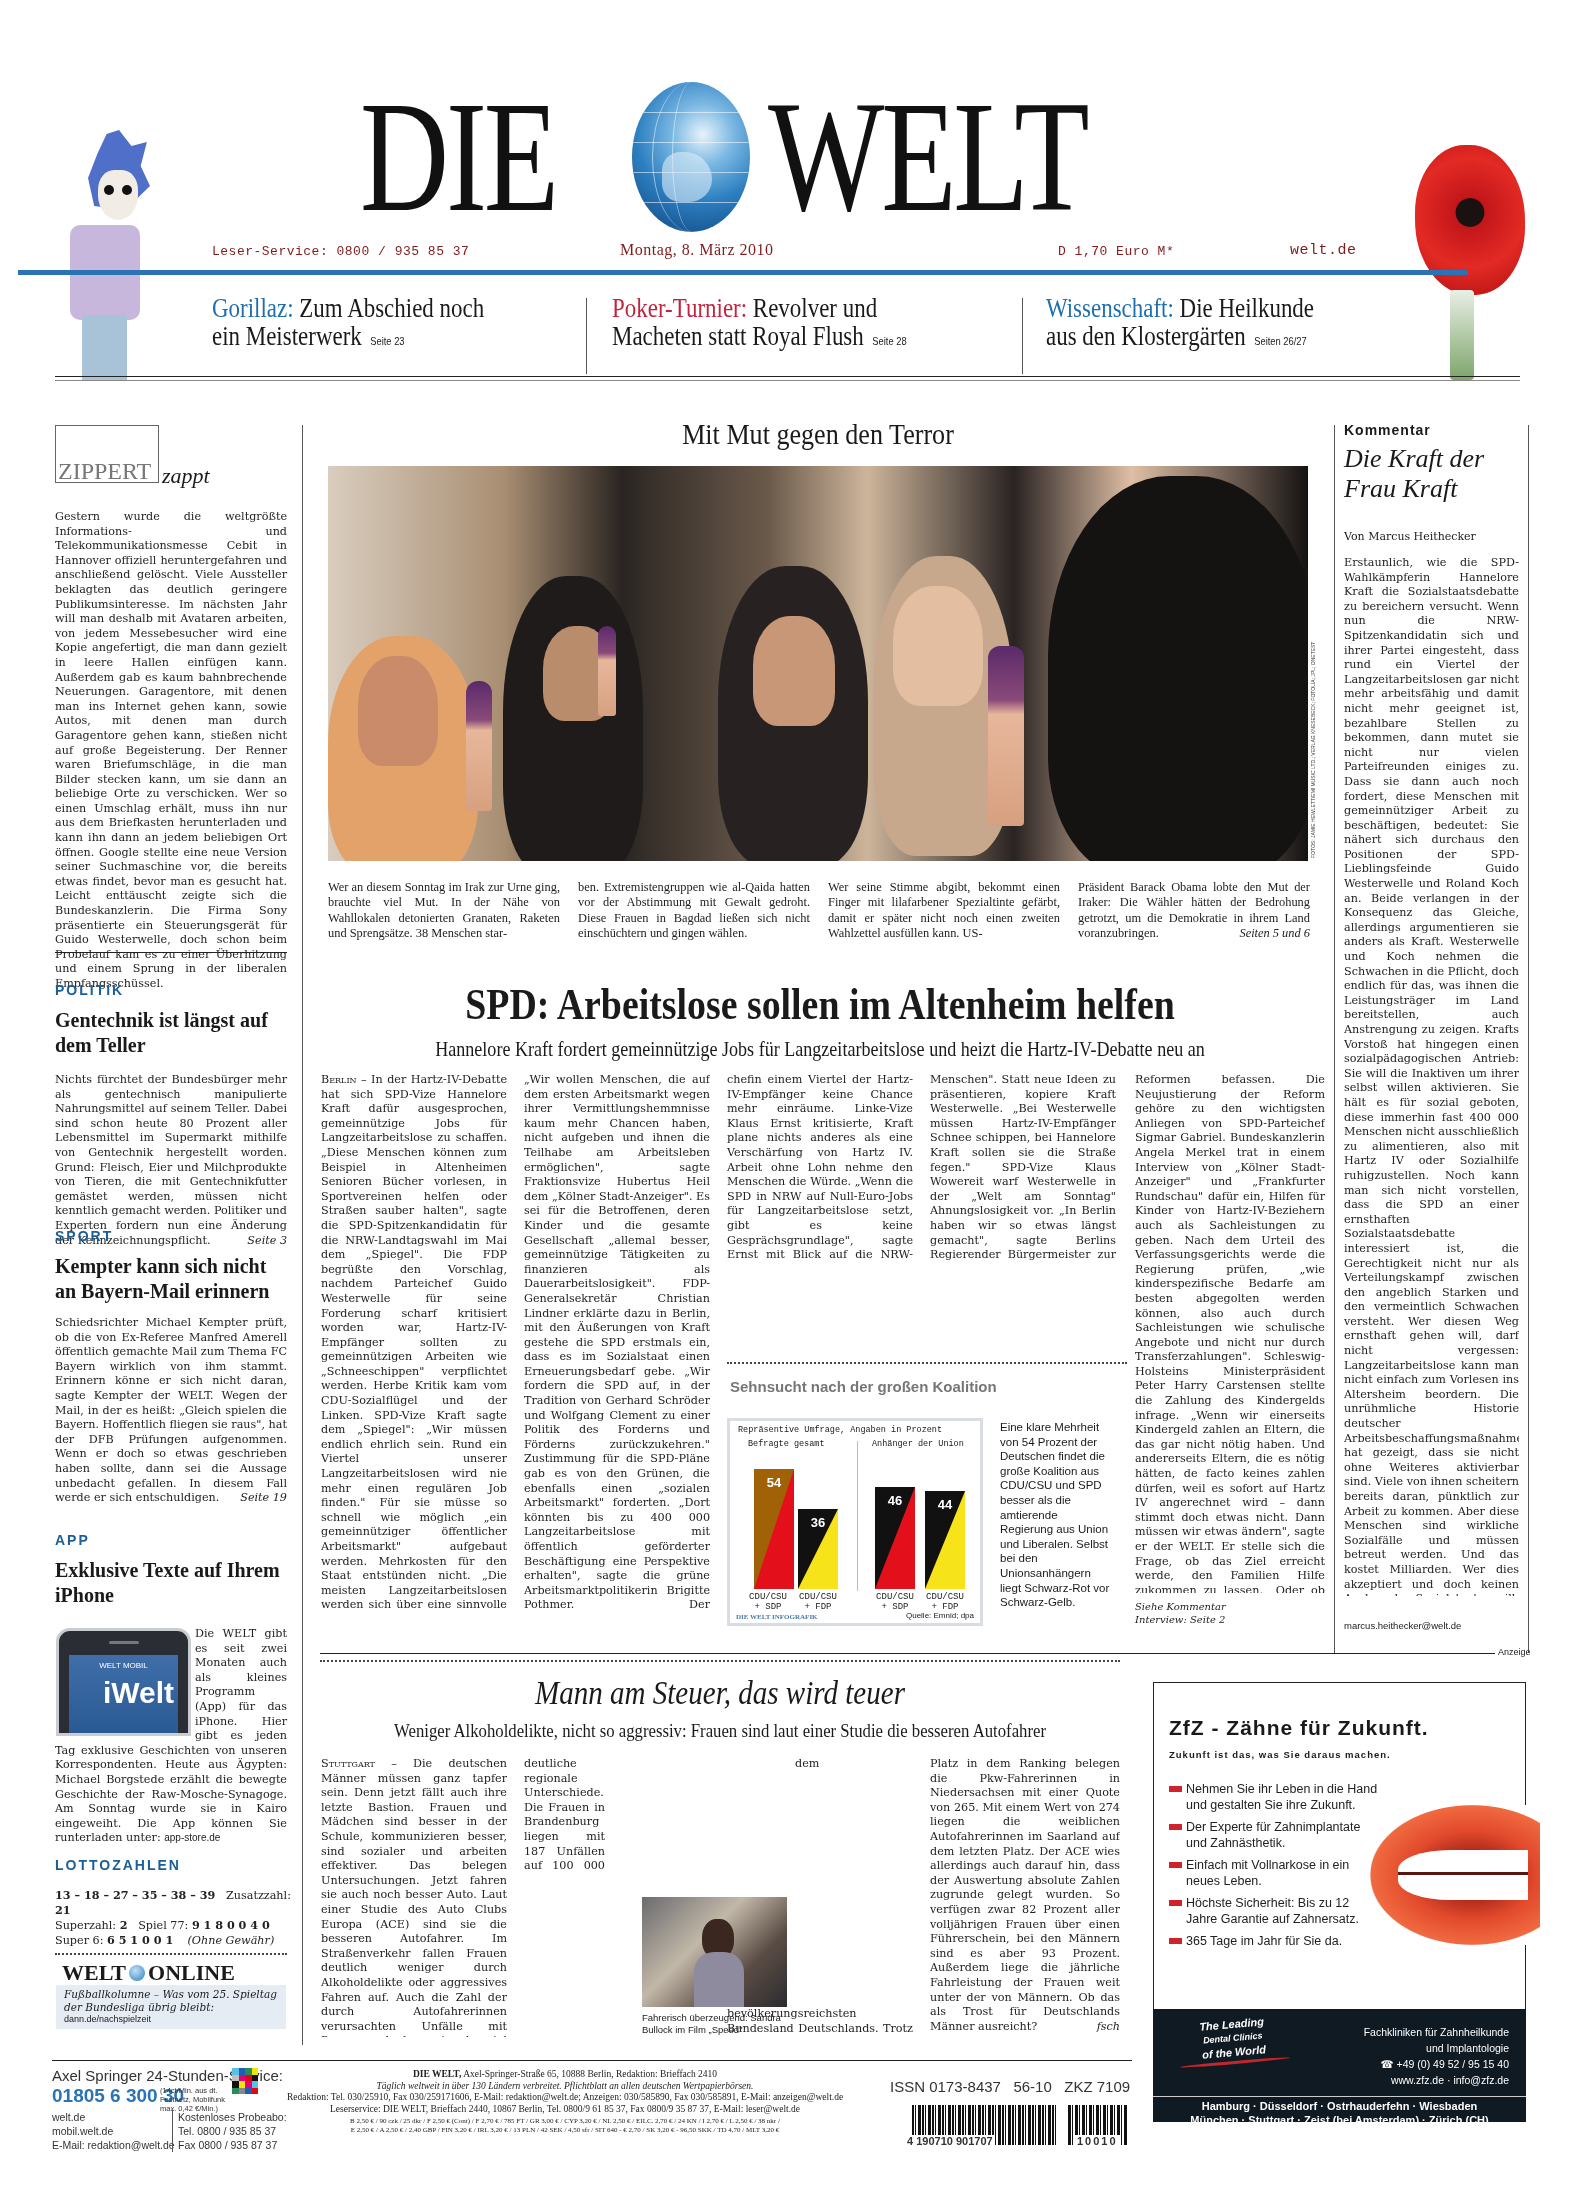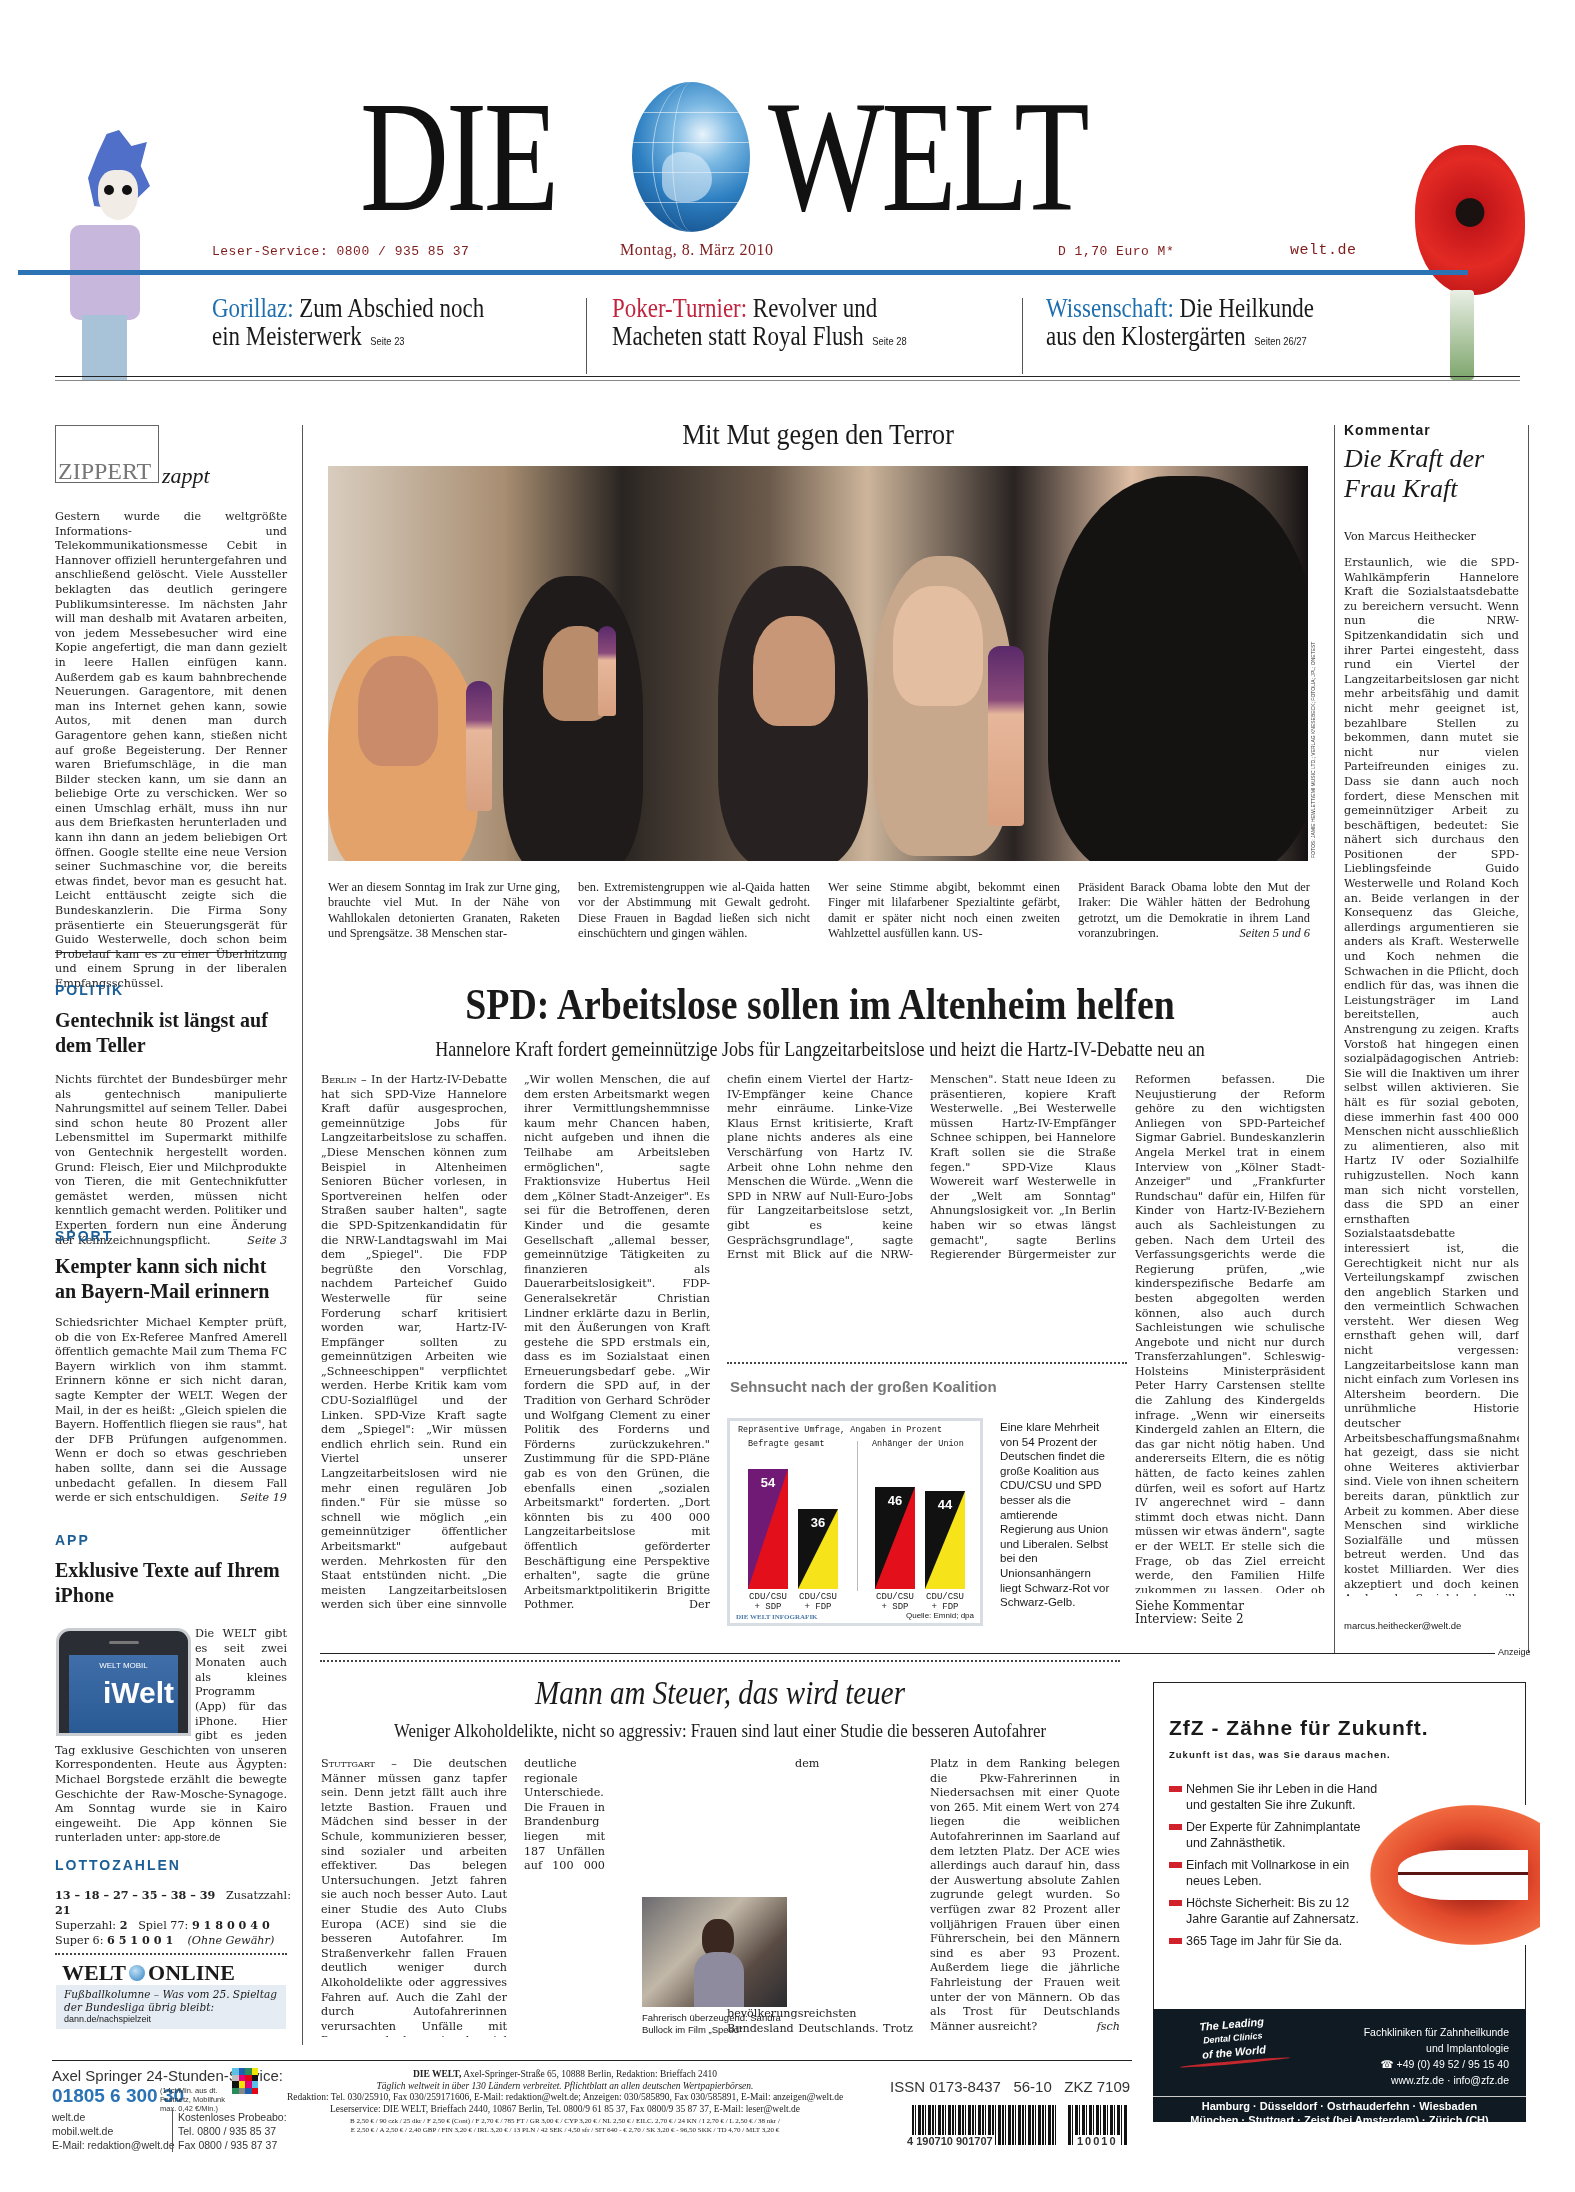--- a/index.html
+++ b/index.html
@@ -181,34 +181,34 @@
 
 <div class="abs body-text" style="left:321px;top:1073px;width:186px;height:540px;overflow:hidden;">
   <span style="font-variant:small-caps;">Berlin</span> <span>– In der Hartz-IV-Debatte hat sich SPD-Vize Hannelore Kraft dafür ausgesprochen, gemeinnützige Jobs für Langzeitarbeitslose zu schaffen. „Diese Menschen können zum Beispiel in Altenheimen Senioren Bücher vorlesen, in Sportvereinen helfen oder Straßen sauber halten", sagte die SPD-Spitzenkandidatin für die NRW-Landtagswahl im Mai dem „Spiegel". Die FDP begrüßte den Vorschlag, nachdem Parteichef Guido Westerwelle für seine Forderung scharf kritisiert worden war, Hartz-IV-Empfänger sollten zu gemeinnützigen Arbeiten wie „Schneeschippen" verpflichtet werden. Herbe Kritik kam vom CDU-Sozialflügel und der Linken. SPD-Vize Kraft sagte dem „Spiegel": „Wir müssen endlich ehrlich sein. Rund ein Viertel unserer Langzeitarbeitslosen wird nie mehr einen regulären Job finden." Für sie müsse so schnell wie möglich „ein gemeinnütziger öffentlicher Arbeitsmarkt" aufgebaut werden. Mehrkosten für den Staat entstünden nicht. „Die meisten Langzeitarbeitslosen werden sich über eine sinnvolle Beschäftigung freuen, selbst wenn sie dafür nur einen symbolischen Aufschlag auf die Hartz-IV-Sätze bekommen." Unterstützung bekam Kraft aus der SPD-Bundestagsfraktion.</span>
 </div>
 <div class="abs body-text" style="left:524px;top:1073px;width:186px;height:540px;overflow:hidden;">„Wir wollen Menschen, die auf dem ersten Arbeitsmarkt wegen ihrer Vermittlungshemmnisse kaum mehr Chancen haben, nicht aufgeben und ihnen die Teilhabe am Arbeitsleben ermöglichen", sagte Fraktionsvize Hubertus Heil dem „Kölner Stadt-Anzeiger". Es sei für die Betroffenen, deren Kinder und die gesamte Gesellschaft „allemal besser, gemeinnützige Tätigkeiten zu finanzieren als Dauerarbeitslosigkeit". FDP-Generalsekretär Christian Lindner erklärte dazu in Berlin, mit den Äußerungen von Kraft gestehe die SPD erstmals ein, dass es im Sozialstaat einen Erneuerungsbedarf gebe. „Wir fordern die SPD auf, in der Tradition von Gerhard Schröder und Wolfgang Clement zu einer Politik des Forderns und Förderns zurückzukehren." Zustimmung für die SPD-Pläne gab es von den Grünen, die ebenfalls einen „sozialen Arbeitsmarkt" forderten. „Dort könnten bis zu 400 000 Langzeitarbeitslose mit öffentlich geförderter Beschäftigung eine Perspektive erhalten", sagte die grüne Arbeitsmarktpolitikerin Brigitte Pothmer. Der Bundesvorsitzende des CDU-Sozialflügels, NRW-Arbeitsminister Karl-Josef Laumann, nannte es dagegen „unerträglich", dass die SPD-Landes-</div>
 <div class="abs body-text" style="left:727px;top:1073px;width:186px;height:190px;overflow:hidden;">chefin einem Viertel der Hartz-IV-Empfänger keine Chance mehr einräume. Linke-Vize Klaus Ernst kritisierte, Kraft plane nichts anderes als eine Verschärfung von Hartz IV. Arbeit ohne Lohn nehme den Menschen die Würde. „Wenn die SPD in NRW auf Null-Euro-Jobs für Langzeitarbeitslose setzt, gibt es keine Gesprächsgrundlage", sagte Ernst mit Blick auf die NRW-Wahl. Kritik kam auch von der nordrhein-westfälischen CDU. Der designierte CDU-Generalsekretär Andreas Krautscheid sprach von einer „Kapitulationserklärung gegenüber allen Arbeit suchenden</div>
 <div class="abs body-text" style="left:930px;top:1073px;width:186px;height:190px;overflow:hidden;">Menschen". Statt neue Ideen zu präsentieren, kopiere Kraft Westerwelle. „Bei Westerwelle müssen Hartz-IV-Empfänger Schnee schippen, bei Hannelore Kraft sollen sie die Straße fegen." SPD-Vize Klaus Wowereit warf Westerwelle in der „Welt am Sonntag" Ahnungslosigkeit vor. „In Berlin haben wir so etwas längst gemacht", sagte Berlins Regierender Bürgermeister zur Forderung des FDP-Chefs, Arbeitslose im Winterdienst einzusetzen. Das SPD-Präsidium will sich Informationen des „Spiegels" zufolge an diesem Montag mit Vorschlägen zur Korrektur der Hartz-</div>
 <div class="abs body-text" style="left:1135px;top:1073px;width:190px;height:520px;overflow:hidden;">
   <span>Reformen befassen. Die Neujustierung der Reform gehöre zu den wichtigsten Anliegen von SPD-Parteichef Sigmar Gabriel. Bundeskanzlerin Angela Merkel trat in einem Interview von „Kölner Stadt-Anzeiger" und „Frankfurter Rundschau" dafür ein, Hilfen für Kinder von Hartz-IV-Beziehern auch als Sachleistungen zu geben. Nach dem Urteil des Verfassungsgerichts werde die Regierung prüfen, „wie kinderspezifische Bedarfe am besten abgegolten werden können, also auch durch Sachleistungen wie schulische Angebote und nicht nur durch Transferzahlungen". Schleswig-Holsteins Ministerpräsident Peter Harry Carstensen stellte die Zahlung des Kindergelds infrage. „Wenn wir einerseits Kindergeld zahlen an Eltern, die das gar nicht nötig haben. Und andererseits Eltern, die es nötig hätten, de facto keines zahlen dürfen, weil es sofort auf Hartz IV angerechnet wird – dann stimmt doch etwas nicht. Dann müssen wir etwas ändern", sagte er der WELT. Er stelle sich die Frage, ob das Ziel erreicht werde, den Familien Hilfe zukommen zu lassen. „Oder ob wir da zielgenauer arbeiten müssen."</span> 
 </div>
-<div class="abs" style="left:1135px;top:1600px;font-family:'DejaVu Serif',serif;font-size:12px;line-height:13px;">
+<div class="abs" style="left:1135px;top:1600px;font-family:'DejaVu Serif',serif;font-style:italic;font-size:10px;line-height:13px;">
   <div>Siehe Kommentar</div>
   <div>Interview: Seite 2</div>
 </div>
 
 <div class="abs dotted" style="left:727px;top:1362px;width:400px;"></div>
 <div class="abs" style="left:730px;top:1378px;font-family:'Liberation Sans',sans-serif;font-weight:bold;font-size:15px;color:#777;">Sehnsucht nach der großen Koalition</div>
 <div id="chart" class="abs">
   <div style="position:absolute;left:8px;top:4px;font-family:'Liberation Mono',monospace;font-size:8.5px;">Repräsentive Umfrage, Angaben in Prozent</div>
   <div style="position:absolute;left:18px;top:18px;font-family:'Liberation Mono',monospace;font-size:8.5px;">Befragte gesamt</div>
   <div style="position:absolute;left:142px;top:18px;font-family:'Liberation Mono',monospace;font-size:8.5px;">Anhänger der Union</div>
   <div style="position:absolute;left:127px;top:20px;width:1px;height:150px;background:#bbb;"></div>
   <div id="chart-bars">
-      <div class="bar" style="left: 18px; width: 40px; top: 48px; height: 120px; background: #701a75;">
+      <div class="bar" style="left: 24px; width: 40px; top: 48px; height: 120px; background: #a16207;">
         <div style="position: absolute; inset: 0px; background: rgb(227, 16, 28); clip-path: polygon(100% 0px, 100% 100%, 0px 100%);"></div>
         <div class="bar-val">54</div>
       </div>
       <div class="bar-lab" style="left: 15px; top: 171px;">CDU/CSU + SDP</div>
       <div class="bar" style="left: 68px; width: 40px; top: 88px; height: 80px; background: rgb(17, 17, 17);">
         <div style="position: absolute; inset: 0px; background: rgb(247, 227, 26); clip-path: polygon(100% 0px, 100% 100%, 0px 100%);"></div>
         <div class="bar-val">36</div>
       </div>
       <div class="bar-lab" style="left: 65px; top: 171px;">CDU/CSU + FDP</div>
       <div class="bar" style="left: 145px; width: 40px; top: 65.7778px; height: 102.222px; background: rgb(17, 17, 17);">

